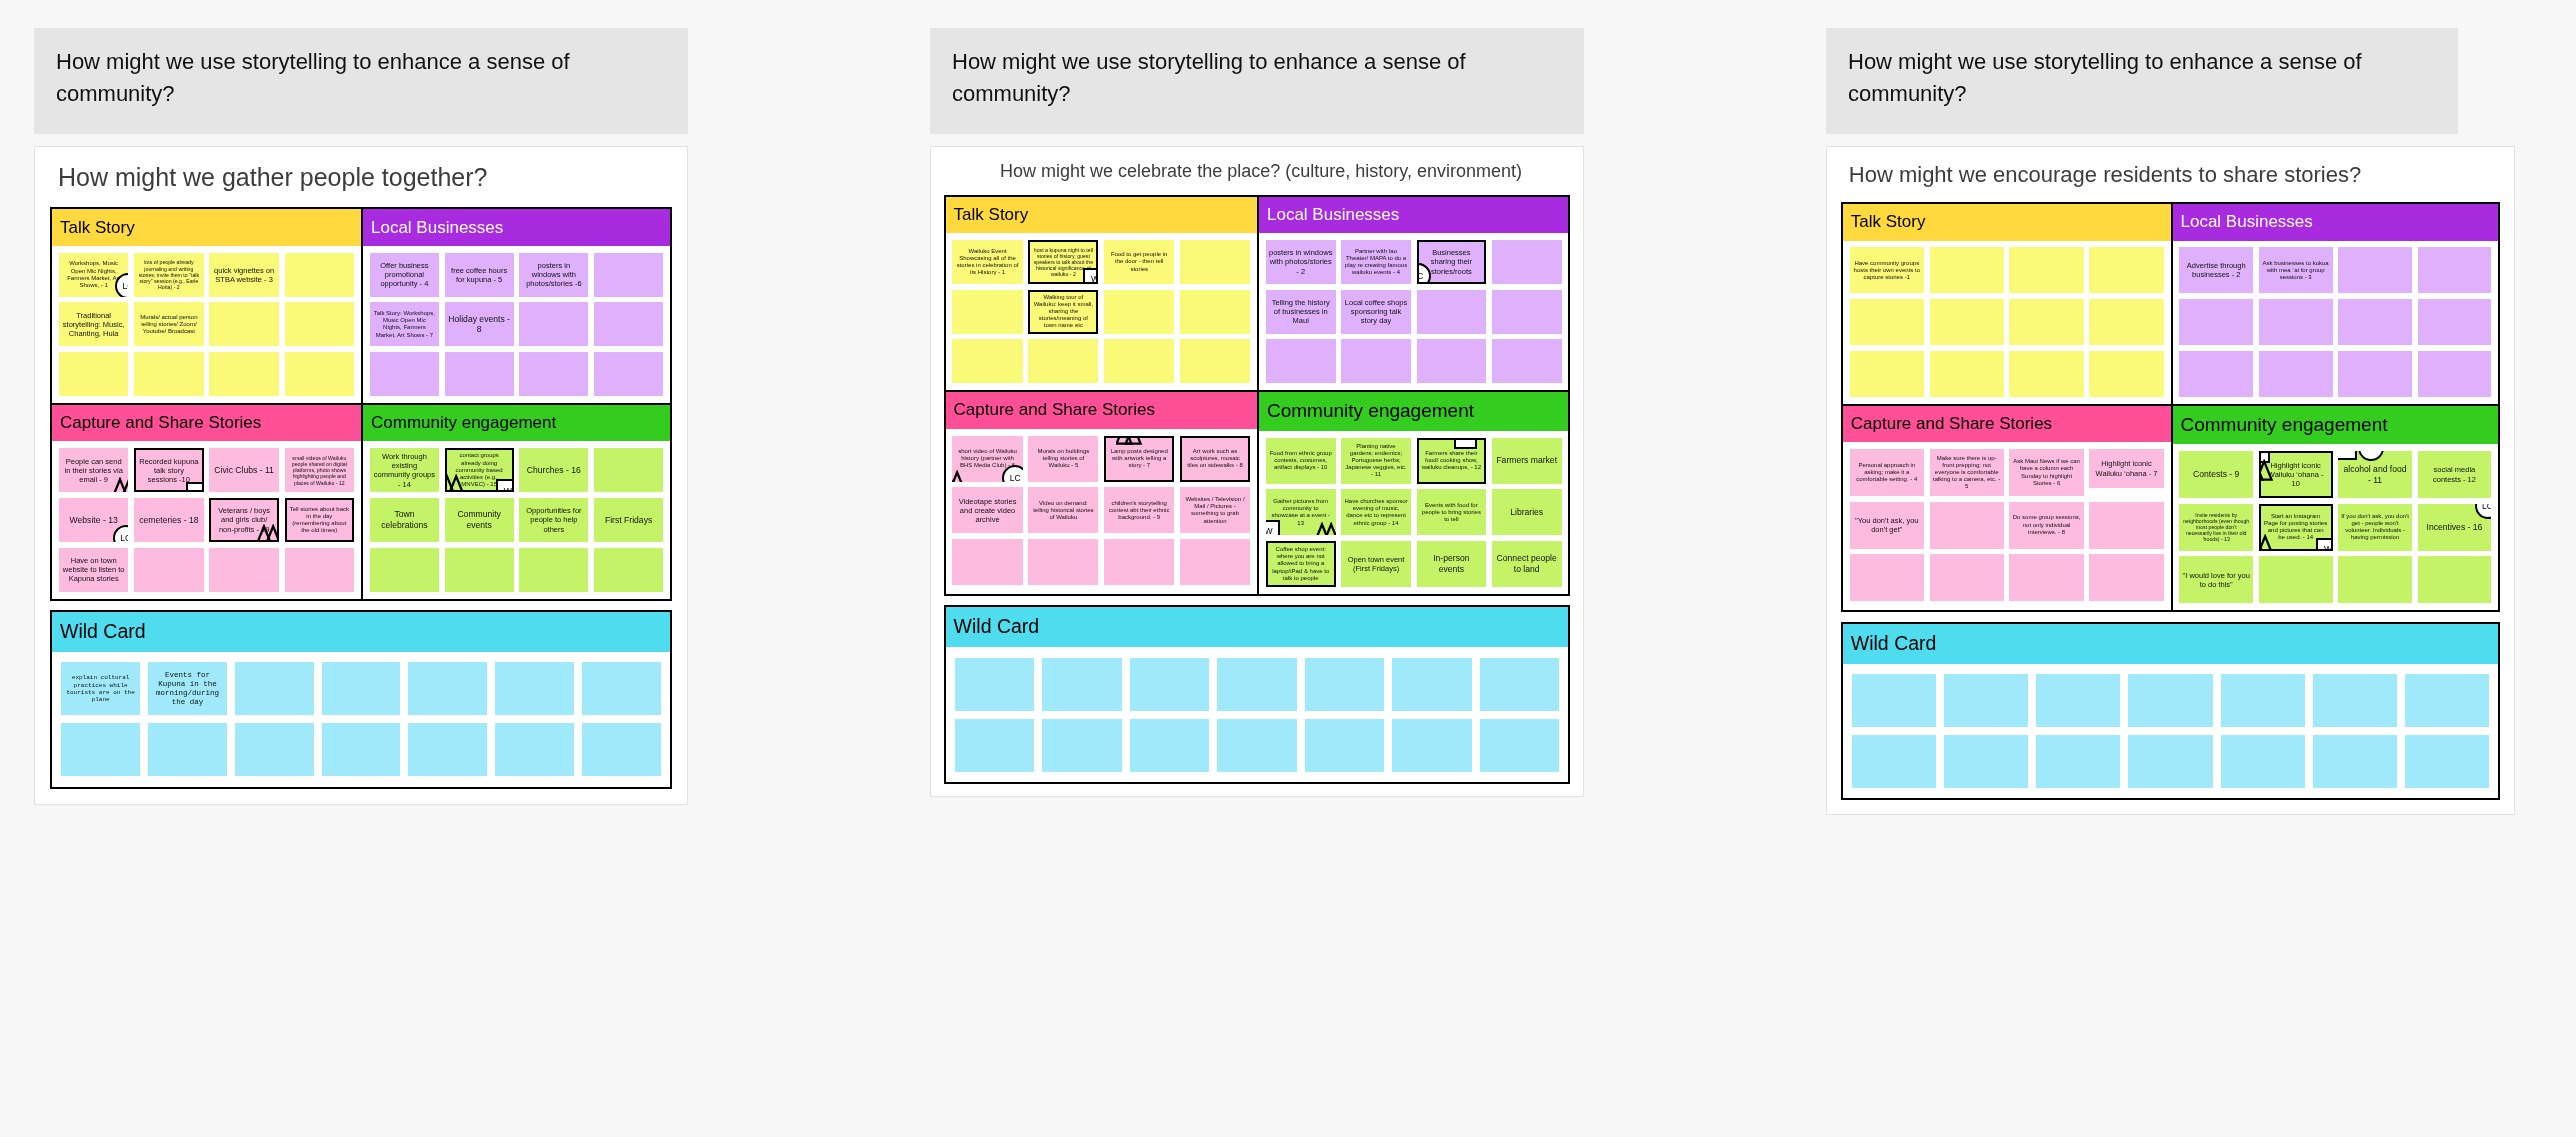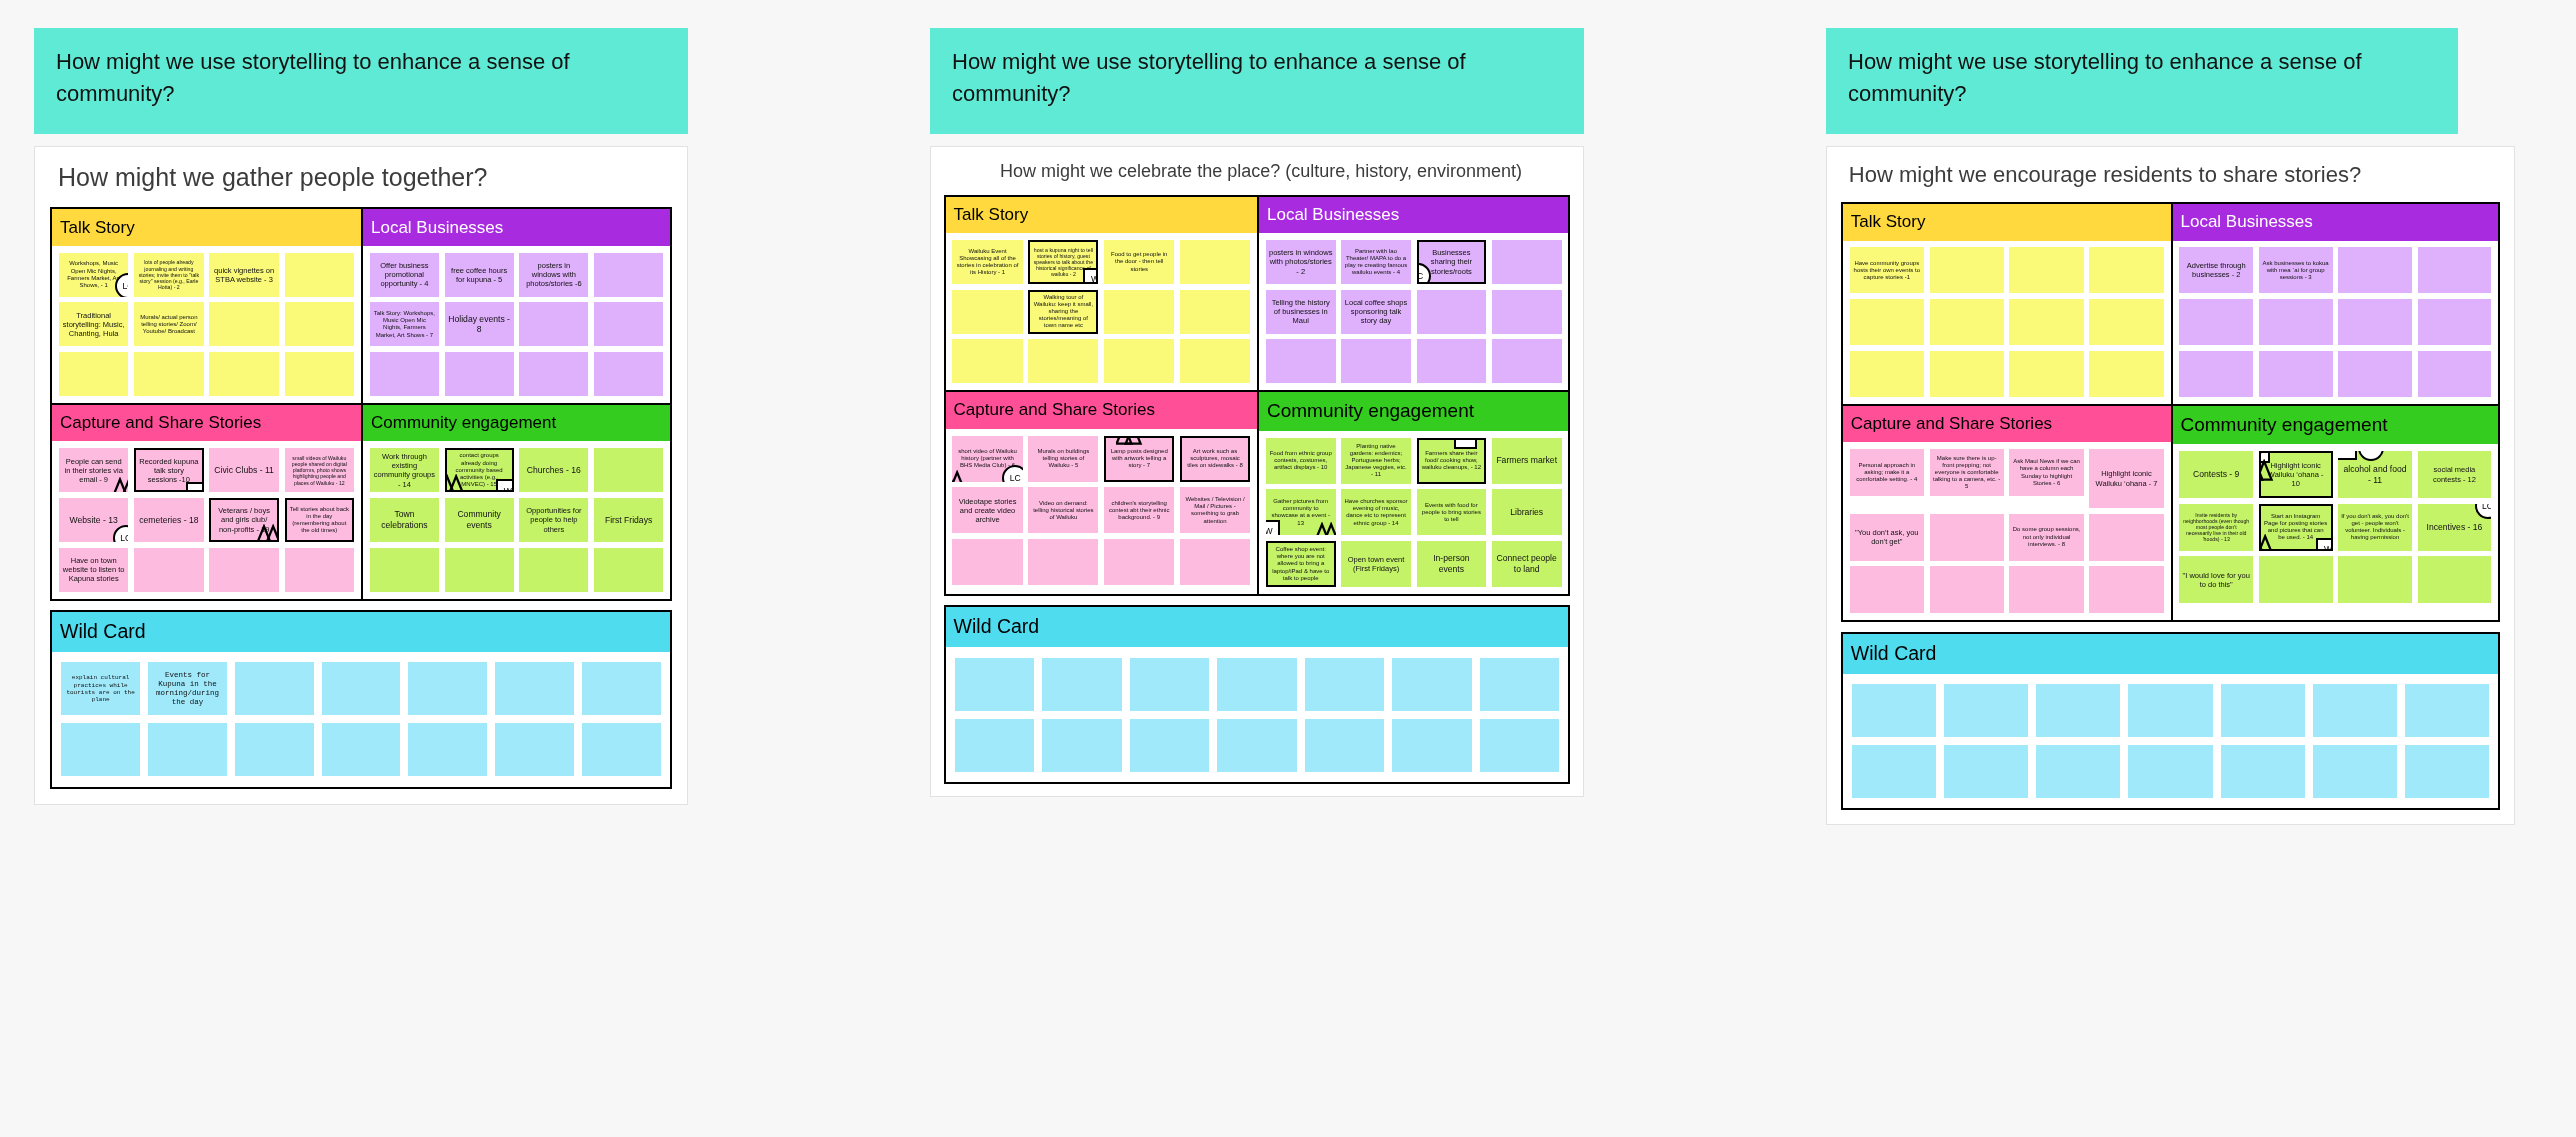--- a/index.html
+++ b/index.html
@@ -5,21 +5,21 @@
   html,body{margin:0;padding:0;background:#f7f7f8;}
   body{font-family:"Liberation Sans",sans-serif;width:2576px;height:1138px;overflow:hidden;}
   .board{position:relative;width:2576px;height:1138px;}
 
   .panel{position:absolute;top:0;}
   .panel.p1{left:34px;width:689px;}
   .panel.p2{left:930px;width:689px;}
   .panel.p3{left:1826px;width:723px;}
 
   
-  .hmw-banner{background:#5eead4;color:#111;font-size:22px;line-height:1.45;
+  .hmw-banner{background:#e5e5e5;color:#111;font-size:22px;line-height:1.45;
     padding:18.4px 22px 24px 22px;box-sizing:border-box;}
   .hmw-banner.b1{margin:27.6px 0 0 0;width:654px;}
   .hmw-banner.b2{margin:27.6px 0 0 0;width:654px;}
   .hmw-banner.b3{margin:27.6px 0 0 0;width:632px;}
 
   
   .card{background:#fff;border:0.6px solid #e2e2e4;box-sizing:border-box;margin-top:12.6px;}
   .card.c1{width:654px;padding:12.6px 15px 15px 15px;}
   .card.c2{width:654px;padding:10.3px 12.6px 12.6px 12.6px;}
   .card.c3{width:689px;padding:11.5px 13.8px 13.8px 13.8px;}
@@ -667,21 +667,21 @@
           <div class="notes" id="p3-cp">
               <div class="note k t-sml" style="height: 47px;">
                 <span>Personal approach in asking; make it a comfortable setting. - 4</span>
               </div>
               <div class="note k t-sml" style="height: 47px;">
                 <span>Make sure there is up-front prepping; not everyone is comfortable talking to a camera, etc. - 5</span>
               </div>
               <div class="note k t-sml" style="height: 47px;">
                 <span>Ask Maui News if we can have a column each Sunday to highlight Stories - 6</span>
               </div>
-              <div class="note k t-mid" style="height: 59px;">
+              <div class="note k t-mid" style="height: 39px;">
                 <span>Highlight iconic Wailuku ‘ohana - 7</span>
               </div>
               <div class="note k t-mid" style="height: 47px;">
                 <span>"You don't ask, you don't get"</span>
               </div>
               <div class="note k t-big" style="height: 47px;">
                 <span></span>
               </div>
               <div class="note k t-sml" style="height: 47px;">
                 <span>Do some group sessions, not only individual interviews. - 8</span>

